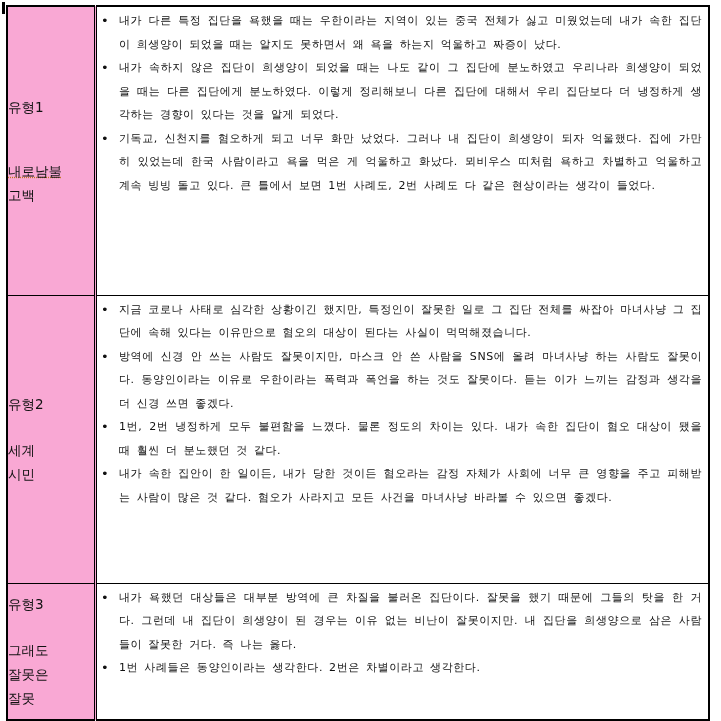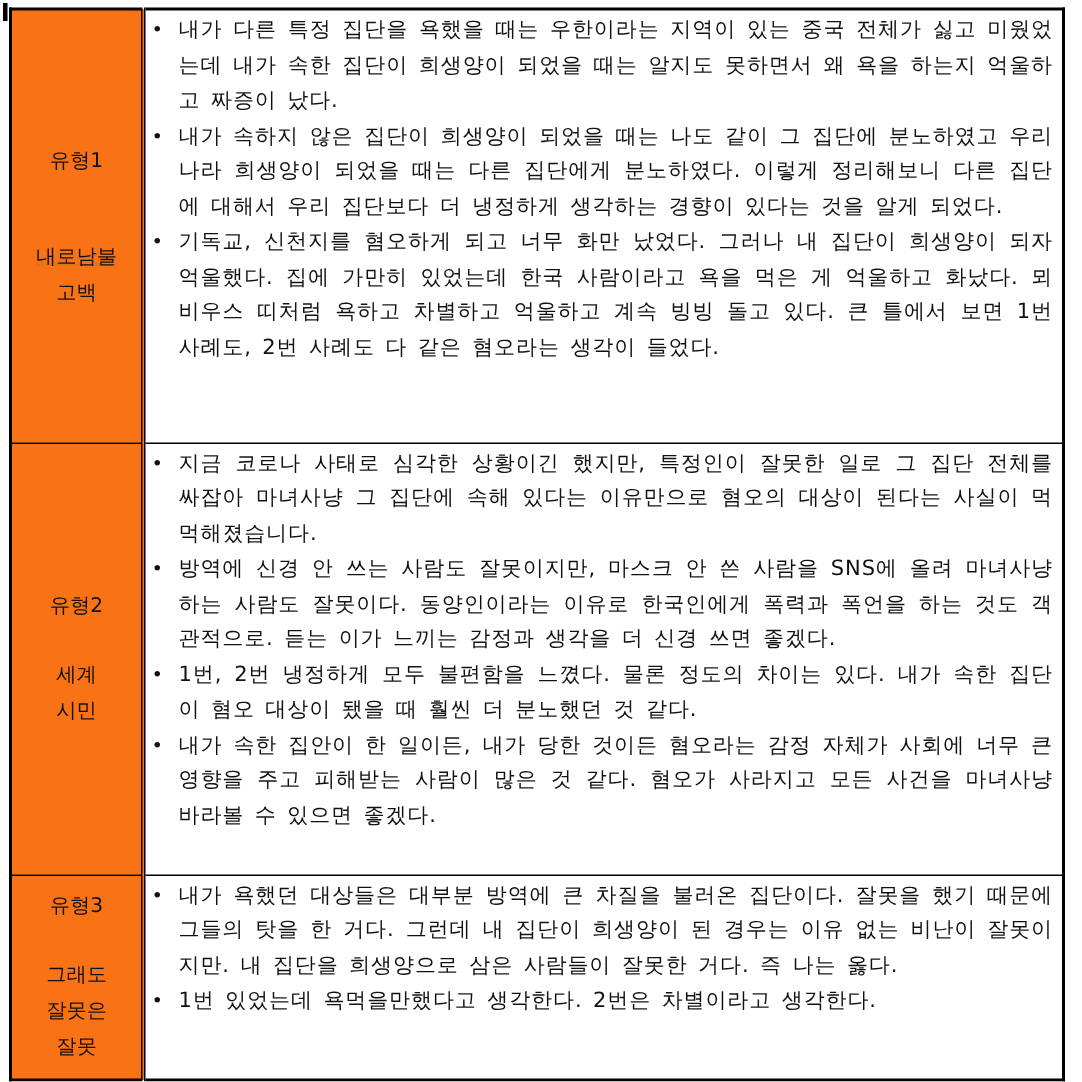--- a/index.html
+++ b/index.html
@@ -4,28 +4,28 @@
 <style>
   html, body { margin:0; padding:0; background:#ffffff; }
   body { width:721px; height:721px; position:relative; overflow:hidden;
          font-family:"DejaVu Sans", sans-serif; color:#111; }
   .cursor-mark { position:absolute; left:2px; top:2px; width:3px; height:12px; background:#000; }
   .tbl { position:absolute; left:6px; top:5px; width:704px; border-collapse:collapse;
          border:2px solid #000; table-layout:fixed; }
   .tbl td { padding:0; vertical-align:top; }
   .row { border-bottom:1.5px solid #000; }
   .row:last-child { border-bottom:none; }
-  .type-cell { width:86px; background:#f97316; border-right:3px double #000;
-               text-align:center; vertical-align:middle !important; font-size:13.5px; line-height:24px; }
+  .type-cell { width:86px; background:#f9a8d4; border-right:3px double #000;
+               text-align:left; vertical-align:middle !important; font-size:13.5px; line-height:24px; }
   .type-num { display:block; margin-bottom:22px; }
   .type-name { display:block; }
   .type-name.spell { text-decoration:underline dotted #c07820;margin-top:40px; }
   .content-cell { padding:2px 6px 0 0 !important; }
   ul { margin:0; padding:0 0 0 22px; list-style:none; }
-  li { position:relative; font-size:14px; line-height:23.5px; letter-spacing:0.6px;
+  li { position:relative; font-size:11px; line-height:23.5px; letter-spacing:0.6px;
        word-spacing:2px; text-align:justify; }
   li::before { content:"•"; position:absolute; left:-18px; top:0; font-size:13px; }
   .r1 { height:289px; } .r2 { height:288px; } .r3 { height:137px; }
 </style>
 </head>
 <body>
 
 <div class="cursor-mark"></div>
 
 <table class="tbl">
@@ -33,47 +33,47 @@
       <tr class="row r1">
     <td class="type-cell">
       <span class="type-num">유형1</span>
       <span class="type-name spell">내로남불</span>
       <span class="type-name">고백</span>
     </td>
     <td class="content-cell">
       <ul>
         <li>내가 다른 특정 집단을 욕했을 때는 우한이라는 지역이 있는 중국 전체가 싫고 미웠었는데 내가 속한 집단이 희생양이 되었을 때는 알지도 못하면서 왜 욕을 하는지 억울하고 짜증이 났다.</li>
         <li>내가 속하지 않은 집단이 희생양이 되었을 때는 나도 같이 그 집단에 분노하였고 우리나라 희생양이 되었을 때는 다른 집단에게 분노하였다. 이렇게 정리해보니 다른 집단에 대해서 우리 집단보다 더 냉정하게 생각하는 경향이 있다는 것을 알게 되었다.</li>
-        <li>기독교, 신천지를 혐오하게 되고 너무 화만 났었다. 그러나 내 집단이 희생양이 되자 억울했다. 집에 가만히 있었는데 한국 사람이라고 욕을 먹은 게 억울하고 화났다. 뫼비우스 띠처럼 욕하고 차별하고 억울하고 계속 빙빙 돌고 있다. 큰 틀에서 보면 1번 사례도, 2번 사례도 다 같은 혐오라는 생각이 들었다.</li>
+        <li>기독교, 신천지를 혐오하게 되고 너무 화만 났었다. 그러나 내 집단이 희생양이 되자 억울했다. 집에 가만히 있었는데 한국 사람이라고 욕을 먹은 게 억울하고 화났다. 뫼비우스 띠처럼 욕하고 차별하고 억울하고 계속 빙빙 돌고 있다. 큰 틀에서 보면 1번 사례도, 2번 사례도 다 같은 현상이라는 생각이 들었다.</li>
       </ul>
     </td>
   </tr>
   <tr class="row r2">
     <td class="type-cell">
       <span class="type-num">유형2</span>
       <span class="type-name">세계</span>
       <span class="type-name">시민</span>
     </td>
     <td class="content-cell">
       <ul>
         <li>지금 코로나 사태로 심각한 상황이긴 했지만, 특정인이 잘못한 일로 그 집단 전체를 싸잡아 마녀사냥 그 집단에 속해 있다는 이유만으로 혐오의 대상이 된다는 사실이 먹먹해졌습니다.</li>
-        <li>방역에 신경 안 쓰는 사람도 잘못이지만, 마스크 안 쓴 사람을 SNS에 올려 마녀사냥 하는 사람도 잘못이다. 동양인이라는 이유로 한국인에게 폭력과 폭언을 하는 것도 객관적으로. 듣는 이가 느끼는 감정과 생각을 더 신경 쓰면 좋겠다.</li>
+        <li>방역에 신경 안 쓰는 사람도 잘못이지만, 마스크 안 쓴 사람을 SNS에 올려 마녀사냥 하는 사람도 잘못이다. 동양인이라는 이유로 우한이라는 폭력과 폭언을 하는 것도 잘못이다. 듣는 이가 느끼는 감정과 생각을 더 신경 쓰면 좋겠다.</li>
         <li>1번, 2번 냉정하게 모두 불편함을 느꼈다. 물론 정도의 차이는 있다. 내가 속한 집단이 혐오 대상이 됐을 때 훨씬 더 분노했던 것 같다.</li>
         <li>내가 속한 집안이 한 일이든, 내가 당한 것이든 혐오라는 감정 자체가 사회에 너무 큰 영향을 주고 피해받는 사람이 많은 것 같다. 혐오가 사라지고 모든 사건을 마녀사냥 바라볼 수 있으면 좋겠다.</li>
       </ul>
     </td>
   </tr>
   <tr class="row r3">
     <td class="type-cell">
       <span class="type-num">유형3</span>
       <span class="type-name">그래도</span>
       <span class="type-name">잘못은</span>
       <span class="type-name">잘못</span>
     </td>
     <td class="content-cell">
       <ul>
         <li>내가 욕했던 대상들은 대부분 방역에 큰 차질을 불러온 집단이다. 잘못을 했기 때문에 그들의 탓을 한 거다. 그런데 내 집단이 희생양이 된 경우는 이유 없는 비난이 잘못이지만. 내 집단을 희생양으로 삼은 사람들이 잘못한 거다. 즉 나는 옳다.</li>
-        <li>1번 있었는데 욕먹을만했다고 생각한다. 2번은 차별이라고 생각한다.</li>
+        <li>1번 사례들은 동양인이라는 생각한다. 2번은 차별이라고 생각한다.</li>
       </ul>
     </td>
   </tr>
 </tbody>
   </table>
 
 </body></html>

